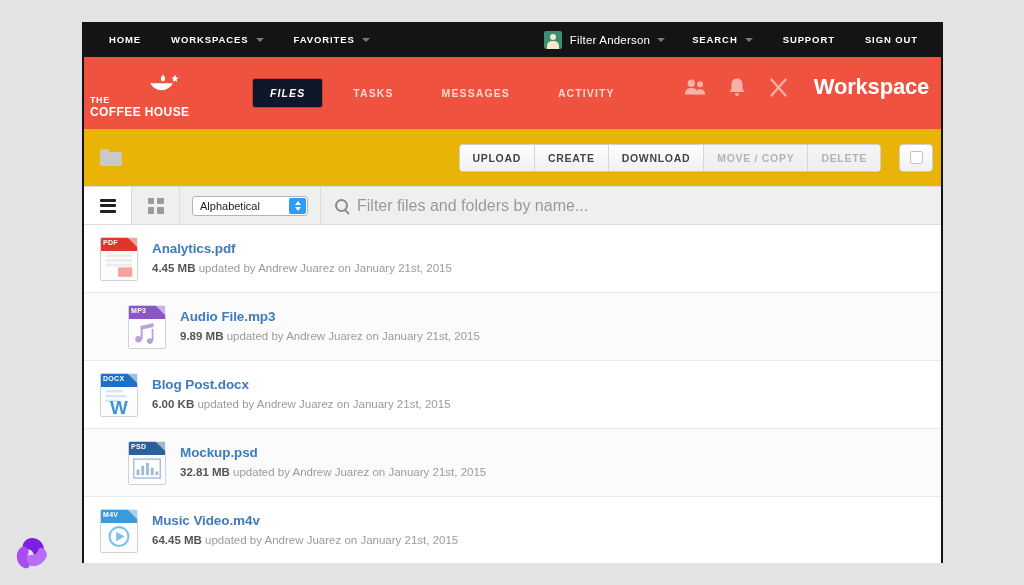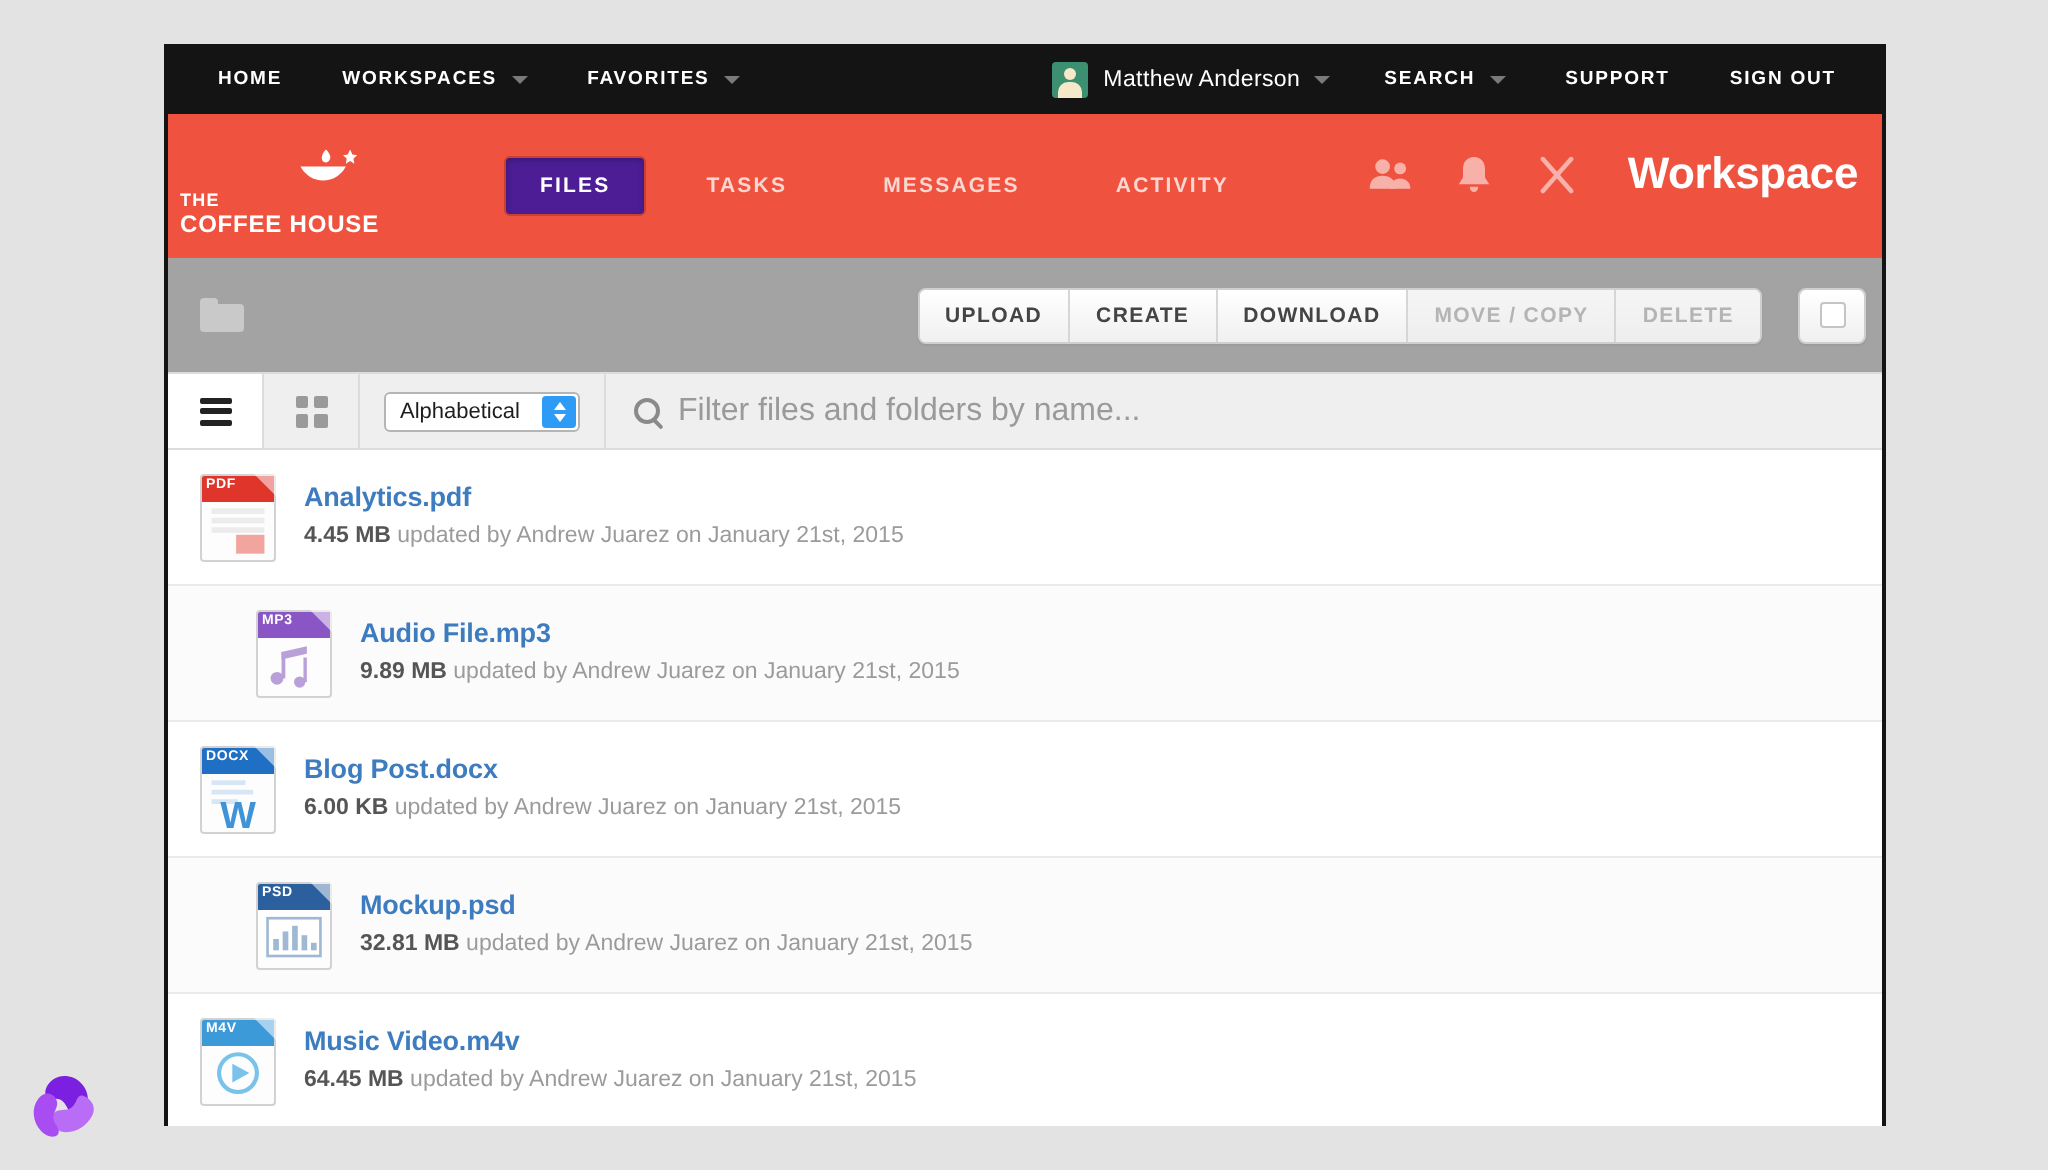--- a/index.html
+++ b/index.html
@@ -160,25 +160,26 @@
     font-size: 10.5px;
     font-weight: bold;
     letter-spacing: 1.1px;
     padding: 9px 18px;
     margin-right: 12px;
     cursor: pointer;
     border-radius: 3px;
     white-space: nowrap;
   }
   .tab.active {
-    background: #4c1d95;
+    background: #0f172a;
     color: #ffffff;
     border: 1px solid #cb3f2f;
     box-shadow: inset 0 1px 3px rgba(0,0,0,0.22);
     padding: 8px 17px;
+    font-style: italic;
   }
 
   .brand-right {
     position: absolute;
     right: 12px;
     top: 0;
     height: 60px;
     display: flex;
     align-items: center;
     text-align: right;
@@ -197,21 +198,21 @@
     color: #ffffff;
     font-size: 22px;
     font-weight: bold;
     letter-spacing: -0.2px;
     margin-left: 6px;
   }
 
   
   .actionbar {
     height: 58px;
-    background: #a3a3a3;
+    background: #eab308;
     border-bottom: 1px solid #dcdcdc;
     position: relative;
     display: flex;
     align-items: center;
   }
   .crumb-folder {
     margin-left: 16px;
     width: 22px; height: 17px;
     position: relative;
     cursor: pointer;
@@ -313,21 +314,21 @@
   .grid-ico i { background: #9a9a9a; border-radius: 1px; }
 
   .sortwrap {
     display: flex;
     align-items: center;
     padding: 0 12px;
     border-right: 1px solid #dcdcdc;
   }
   .select {
     position: relative;
-    width: 98px;
+    width: 116px;
     height: 20px;
     background: #ffffff;
     border: 1px solid #b5b5b5;
     border-radius: 3px;
     display: flex;
     align-items: center;
     cursor: pointer;
   }
   .select-label {
     font-size: 11px;
@@ -495,21 +496,21 @@
       </div>
       <div class="nav-item">
         <span>FAVORITES</span>
         <span class="caret"></span>
       </div>
     </div>
 
     <div class="topnav-right">
       <div class="user-chip">
         <div class="avatar"></div>
-        <span class="user-name">Matthew Anderson</span>
+        <span class="user-name">Filter Anderson</span>
         <span class="caret"></span>
       </div>
       <div class="nav-item">
         <span>SEARCH</span>
         <span class="caret"></span>
       </div>
       <div class="nav-item">
         <span>SUPPORT</span>
       </div>
       <div class="nav-item">

